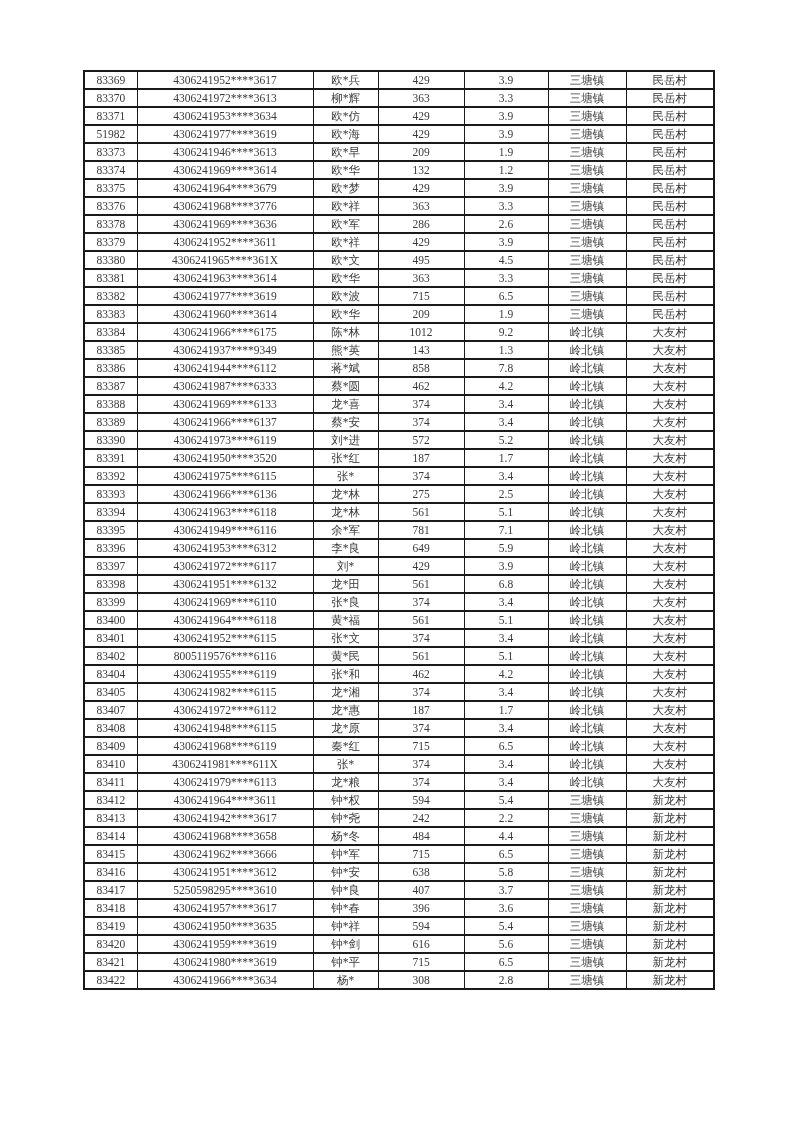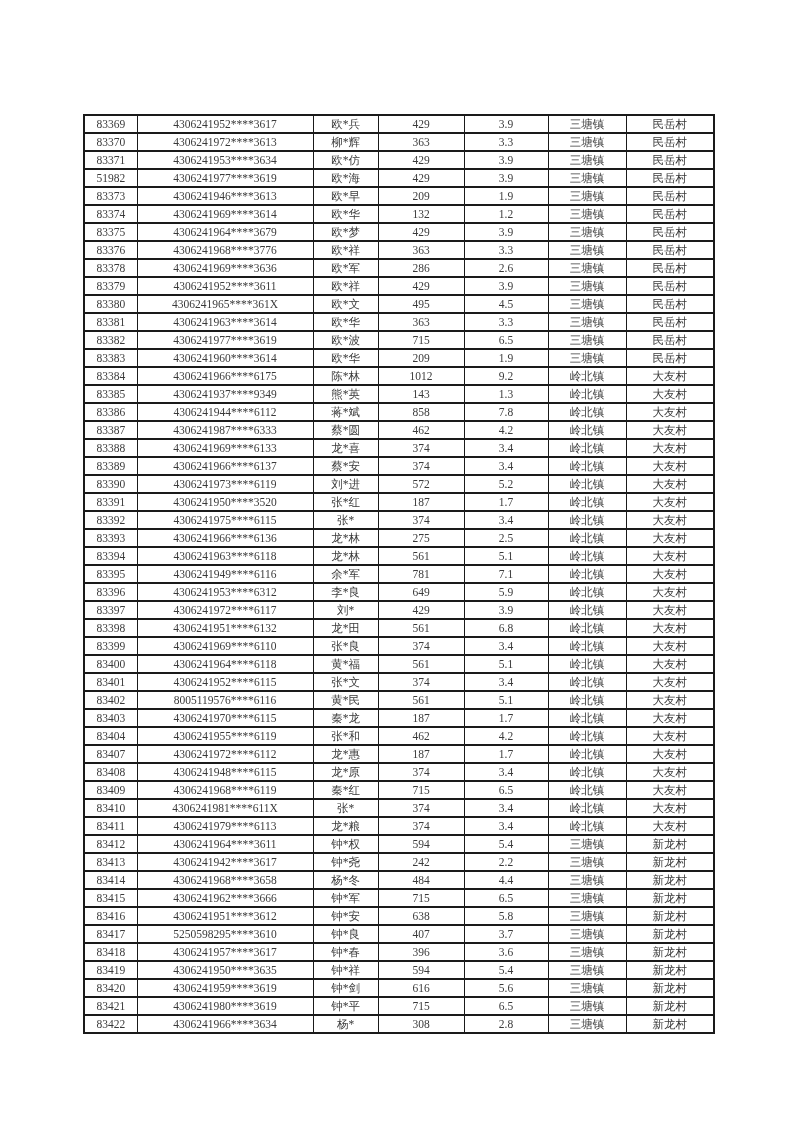--- a/index.html
+++ b/index.html
@@ -17,21 +17,20 @@
     overflow: hidden;
   }
   table.data-table {
     position: absolute;
     left: 83px;
     top: 70px;
     width: 630px;
     border-collapse: collapse;
     table-layout: fixed;
     border: 2px solid #1a1a1a;
-    margin-top: 44px;
   }
   table.data-table td {
     border-top: 2px solid #1a1a1a;
     border-bottom: 2px solid #1a1a1a;
     border-left: 1px solid #1a1a1a;
     border-right: 1px solid #1a1a1a;
     height: 16px;
     padding: 0;
     text-align: center;
     vertical-align: middle;
@@ -355,38 +354,38 @@
         <tr>
           <td>83402</td>
           <td>8005119576****6116</td>
           <td>黄*民</td>
           <td>561</td>
           <td>5.1</td>
           <td>岭北镇</td>
           <td>大友村</td>
         </tr>
         <tr>
-          <td>83403</td>
-          <td>4306241970****6115</td>
-          <td>秦*龙</td>
-          <td>187</td>
-          <td>1.7</td>
-          <td>岭北镇</td>
-          <td>大友村</td>
-        </tr>
-        <tr>
           <td>83404</td>
           <td>4306241955****6119</td>
           <td>张*和</td>
           <td>462</td>
           <td>4.2</td>
           <td>岭北镇</td>
           <td>大友村</td>
         </tr>
         <tr>
+          <td>83405</td>
+          <td>4306241982****6115</td>
+          <td>龙*湘</td>
+          <td>374</td>
+          <td>3.4</td>
+          <td>岭北镇</td>
+          <td>大友村</td>
+        </tr>
+        <tr>
           <td>83407</td>
           <td>4306241972****6112</td>
           <td>龙*惠</td>
           <td>187</td>
           <td>1.7</td>
           <td>岭北镇</td>
           <td>大友村</td>
         </tr>
         <tr>
           <td>83408</td>

